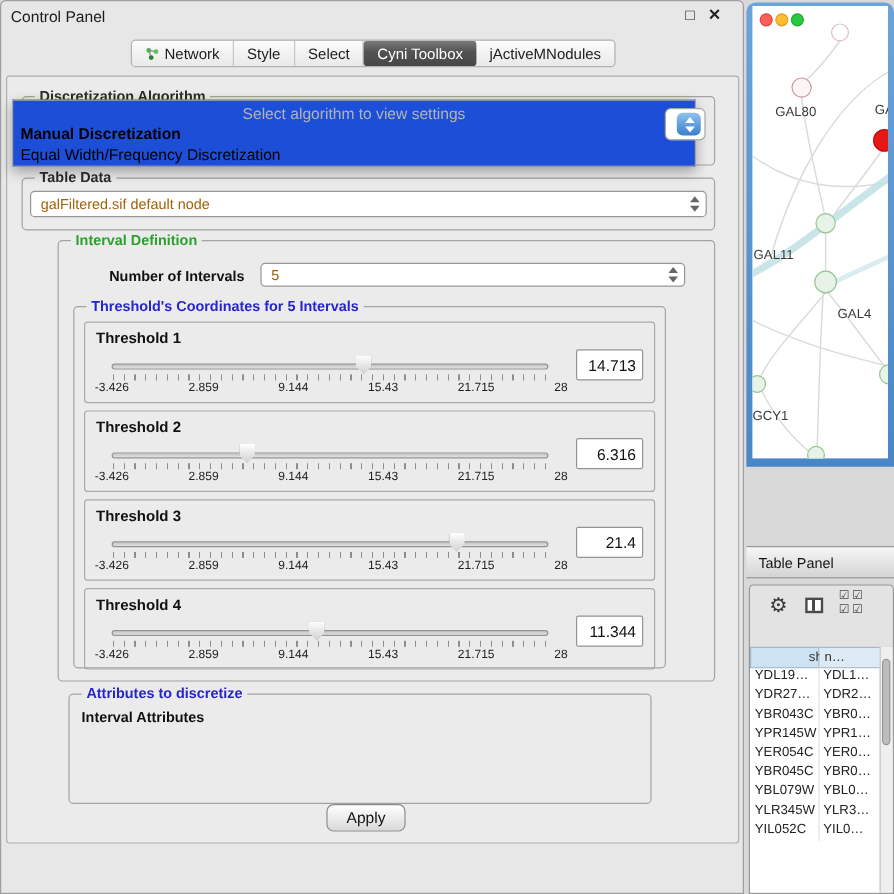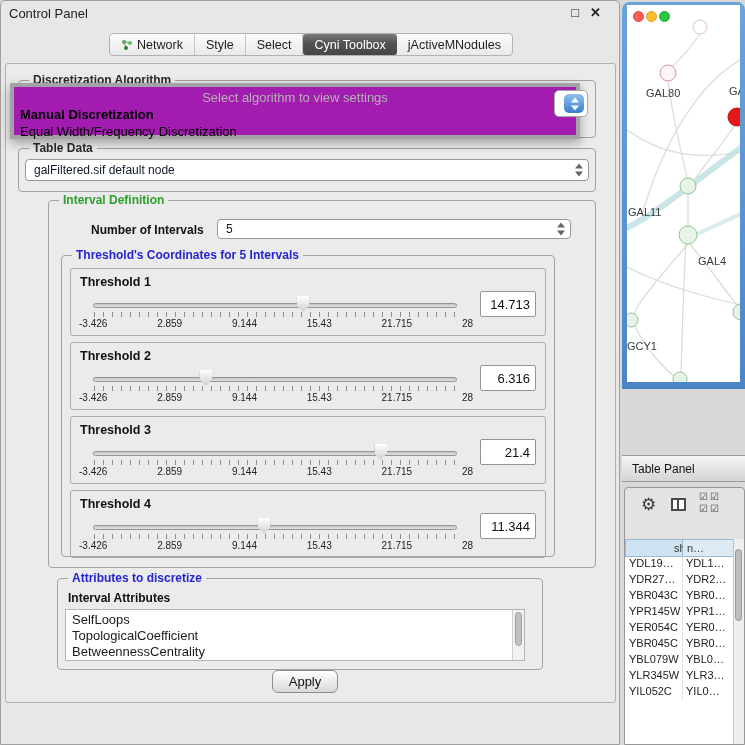--- a/index.html
+++ b/index.html
@@ -30,31 +30,31 @@
     background:#ebebeb; border:1px solid #b0b0b0; border-radius:3px; }
 
   .fieldset { position:absolute; border:1px solid #a3a3a3; border-radius:4px; }
   .legend { position:absolute; top:-8px; left:10px; background:#ebebeb; padding:0 4px;
     font-size:12px; font-weight:bold; white-space:nowrap; }
   .legend.green { color:#2ca02c; }
   .legend.blue { color:#2525cf; }
   .legend.dark { color:#2b2b2b; }
 
   .combo { position:absolute; background:#fff; border:1px solid #979797; border-radius:4px;
-    font-size:12px; color:#0f172a; display:flex; align-items:center; padding:0 22px 0 8px; }
+    font-size:12px; color:#a16207; display:flex; align-items:center; padding:0 22px 0 8px; }
   .updown { position:absolute; right:5px; top:50%; width:8px; height:13px; transform:translateY(-50%); }
   .updown:before,.updown:after { content:""; position:absolute; left:0;
     border-left:4px solid transparent; border-right:4px solid transparent; }
   .updown:before { top:0; border-bottom:5px solid #666; }
   .updown:after { bottom:0; border-top:5px solid #666; }
 
   
   #algo-label-box { left:12px; top:16px; width:578px; height:58px; }
-  #algo-popup { position:absolute; left:4px; top:19px; width:570px; height:56px; background:#a21caf;
-    border:4px solid #a3a3a3; box-shadow:0 4px 10px rgba(0,0,0,.32); z-index:5; }
+  #algo-popup { position:absolute; left:4px; top:19px; width:570px; height:56px; background:#1d4ed8;
+    border:1px solid #a3a3a3; box-shadow:0 4px 10px rgba(0,0,0,.32); z-index:5; }
   #algo-placeholder { position:absolute; top:3px; left:0; width:100%; text-align:center;
     font-size:13px; color:#b3b3b3; }
   .algo-item { position:absolute; left:6px; font-size:13px; color:#000; white-space:nowrap; }
   #algo-item-0 { top:20px; font-weight:bold; }
   #algo-item-1 { top:37px; }
   #algo-stepper-box { position:absolute; left:548px; top:26px; width:34px; height:27px;
     background:#fff; border:1px solid #a8a8a8; border-radius:5px; z-index:6; }
   #algo-stepper { position:absolute; right:3px; top:3px; width:20px; height:19px; border-radius:5px;
     background:linear-gradient(#8fc1ee,#3b7ece); }
   #algo-stepper .updown:before { border-bottom-color:#fff; }
@@ -287,28 +287,20 @@
             </div>
           </div>
           <input class="val" value="11.344" style="">
         </div>
       </div>
     </div>
 
     <div class="fieldset" id="attr-box">
       <div class="legend blue">Attributes to discretize</div>
       <div id="attr-label">Interval Attributes</div>
-      <div id="attr-list">
-        <div class="attr-item">SelfLoops</div>
-        <div class="attr-item">TopologicalCoefficient</div>
-        <div class="attr-item">BetweennessCentrality</div>
-        <div id="attr-scroll">
-            <div class="sthumb"></div>
-          </div>
-      </div>
     </div>
 
     <div id="apply-btn">Apply</div>
   </div>
 
 </div>
 
 <div id="network-window">
   <div id="net-canvas">
     <svg id="net-svg" width="113" height="443" viewBox="0 0 113 443">

